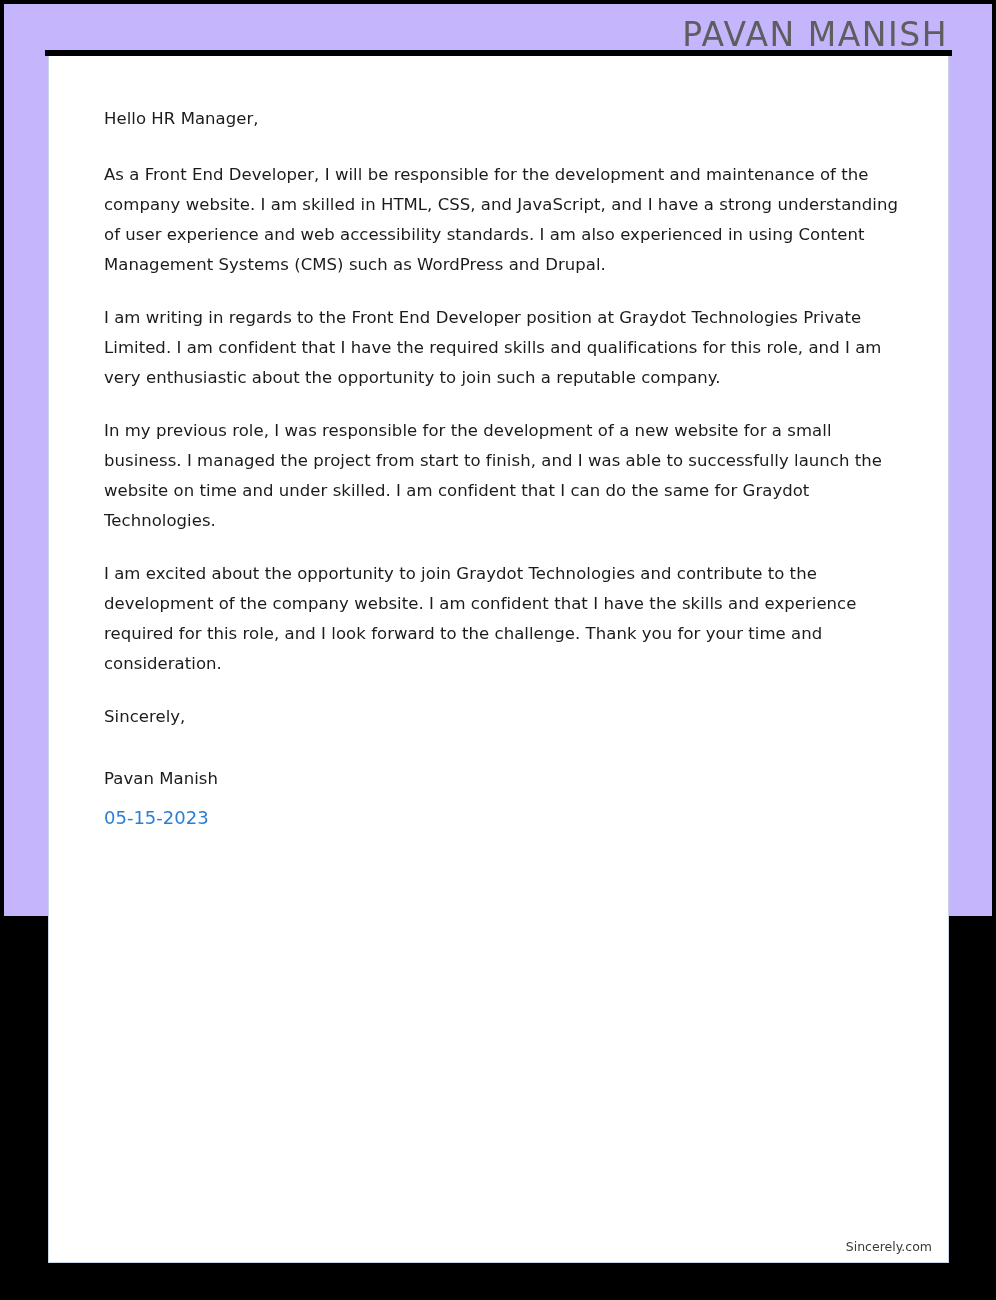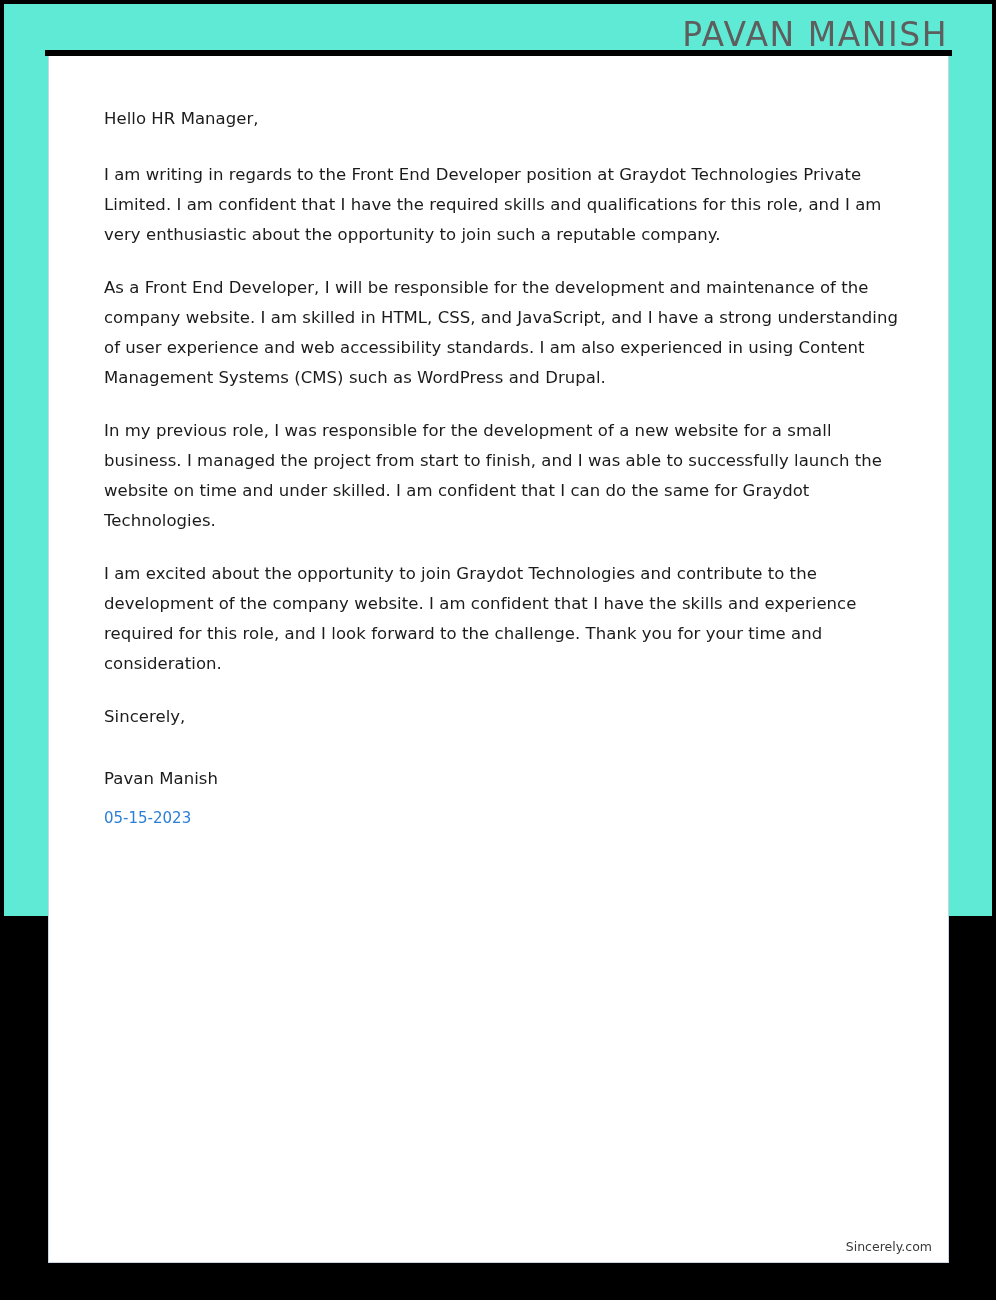--- a/index.html
+++ b/index.html
@@ -12,21 +12,21 @@
     background: #000000;
     font-family: "DejaVu Sans", sans-serif;
     overflow: hidden;
   }
   .page {
     position: absolute;
     left: 0;
     top: 0;
     width: 996px;
     height: 920px;
-    background: #5eead4;
+    background: #c4b5fd;
     box-sizing: border-box;
     border: 4px solid #000000;
   }
   .header {
     position: absolute;
     left: 0;
     top: 0;
     width: 988px;
     height: 46px;
   }
@@ -82,21 +82,21 @@
   }
   .signoff {
     margin-bottom: 32px;
     margin-top: 17px;
   }
   .signature-name {
     margin-bottom: 11px;
   }
   .date {
     font-family: "DejaVu Sans", sans-serif;
-    font-size: 15px;
+    font-size: 18px;
     line-height: 26px;
     color: #2a7fd4;
     margin: 0;
   }
   .footer-brand {
     position: absolute;
     right: 16px;
     bottom: 8px;
     font-family: "DejaVu Sans", sans-serif;
     font-size: 12.5px;
@@ -113,23 +113,23 @@
     <div class="header-name">PAVAN MANISH</div>
   </div>
   <div class="header-rule"></div>
 
   <div class="sheet">
 
     <div class="letter-body">
 
       <p class="para tight">Hello HR Manager,</p>
 
+      <p class="para">As a Front End Developer, I will be responsible for the development and maintenance of the company website. I am skilled in HTML, CSS, and JavaScript, and I have a strong understanding of user experience and web accessibility standards. I am also experienced in using Content Management Systems (CMS) such as WordPress and Drupal.</p>
+
       <p class="para">I am writing in regards to the Front End Developer position at Graydot Technologies Private Limited. I am confident that I have the required skills and qualifications for this role, and I am very enthusiastic about the opportunity to join such a reputable company.</p>
-
-      <p class="para">As a Front End Developer, I will be responsible for the development and maintenance of the company website. I am skilled in HTML, CSS, and JavaScript, and I have a strong understanding of user experience and web accessibility standards. I am also experienced in using Content Management Systems (CMS) such as WordPress and Drupal.</p>
 
       <p class="para">In my previous role, I was responsible for the development of a new website for a small business. I managed the project from start to finish, and I was able to successfully launch the website on time and under skilled. I am confident that I can do the same for Graydot Technologies.</p>
 
       <p class="para">I am excited about the opportunity to join Graydot Technologies and contribute to the development of the company website. I am confident that I have the skills and experience required for this role, and I look forward to the challenge. Thank you for your time and consideration.</p>
 
       <p class="para signoff">Sincerely,</p>
 
       <p class="para signature-name">Pavan Manish</p>
 
       <p class="date">05-15-2023</p>

